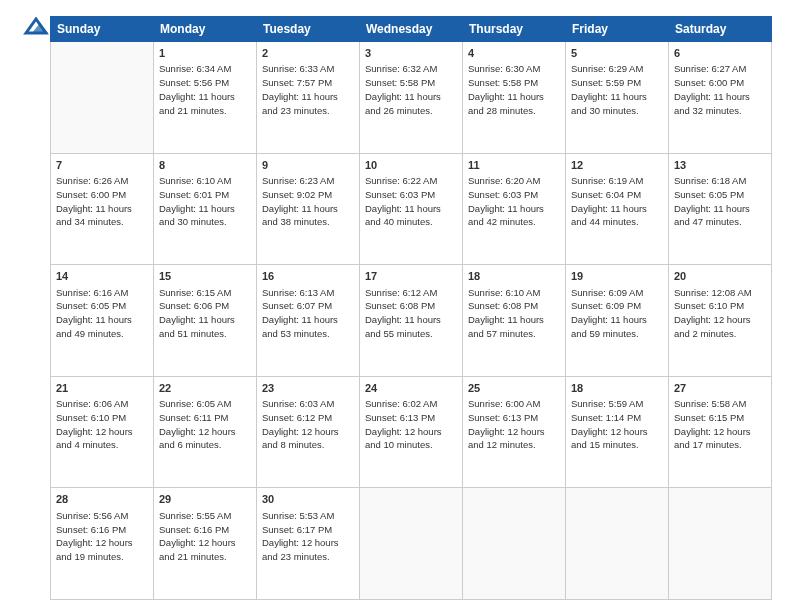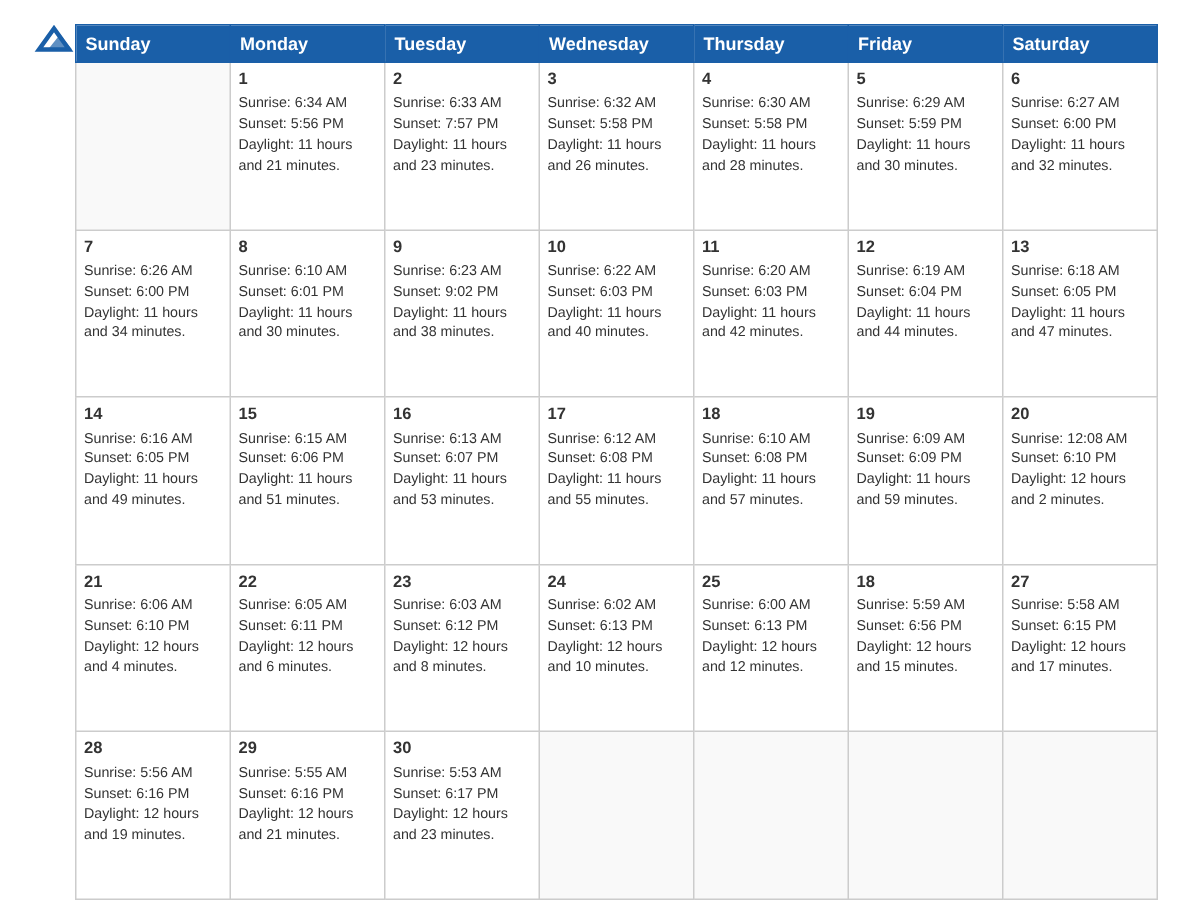--- a/index.html
+++ b/index.html
@@ -304,21 +304,21 @@
           <td>
             <span class="day-num">25</span>
             <span class="cell-content">Sunrise: 6:00 AM</span>
             <span class="cell-content">Sunset: 6:13 PM</span>
             <span class="cell-content">Daylight: 12 hours</span>
             <span class="cell-content">and 12 minutes.</span>
           </td>
           <td>
             <span class="day-num">18</span>
             <span class="cell-content">Sunrise: 5:59 AM</span>
-            <span class="cell-content">Sunset: 6:56 PM</span>
+            <span class="cell-content">Sunset: 1:14 PM</span>
             <span class="cell-content">Daylight: 12 hours</span>
             <span class="cell-content">and 15 minutes.</span>
           </td>
           <td>
             <span class="day-num">27</span>
             <span class="cell-content">Sunrise: 5:58 AM</span>
             <span class="cell-content">Sunset: 6:15 PM</span>
             <span class="cell-content">Daylight: 12 hours</span>
             <span class="cell-content">and 17 minutes.</span>
           </td>

